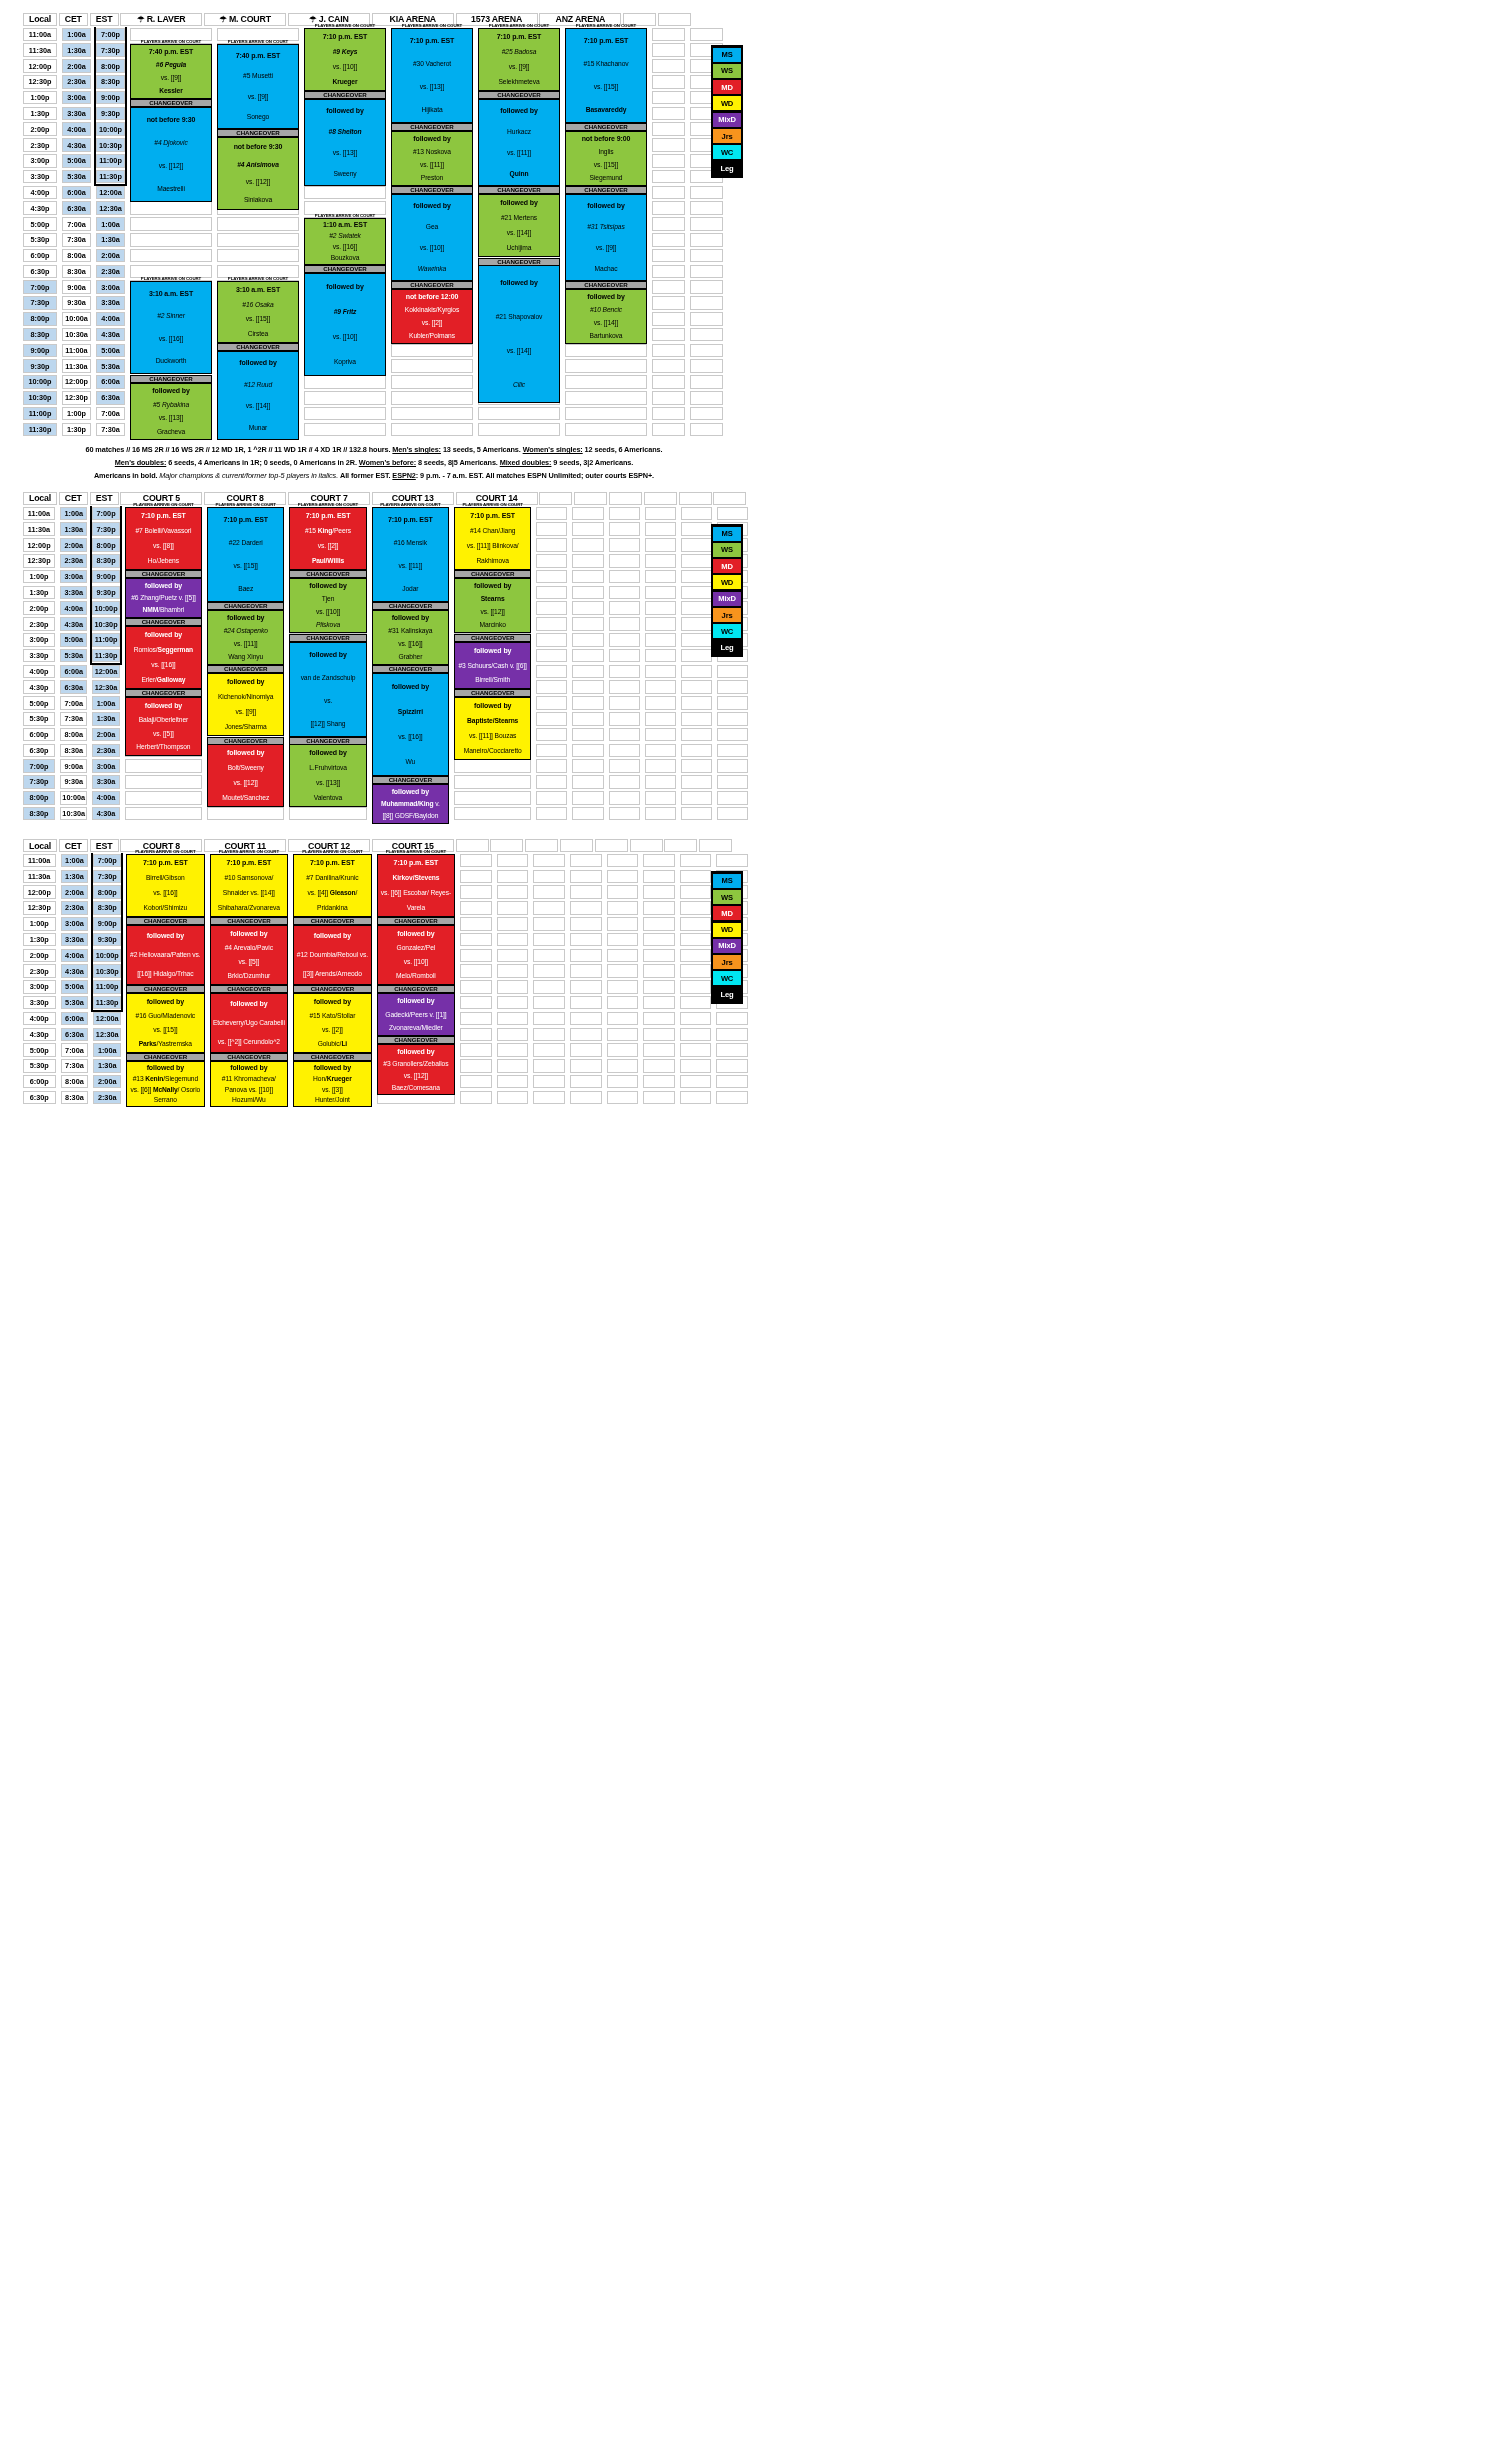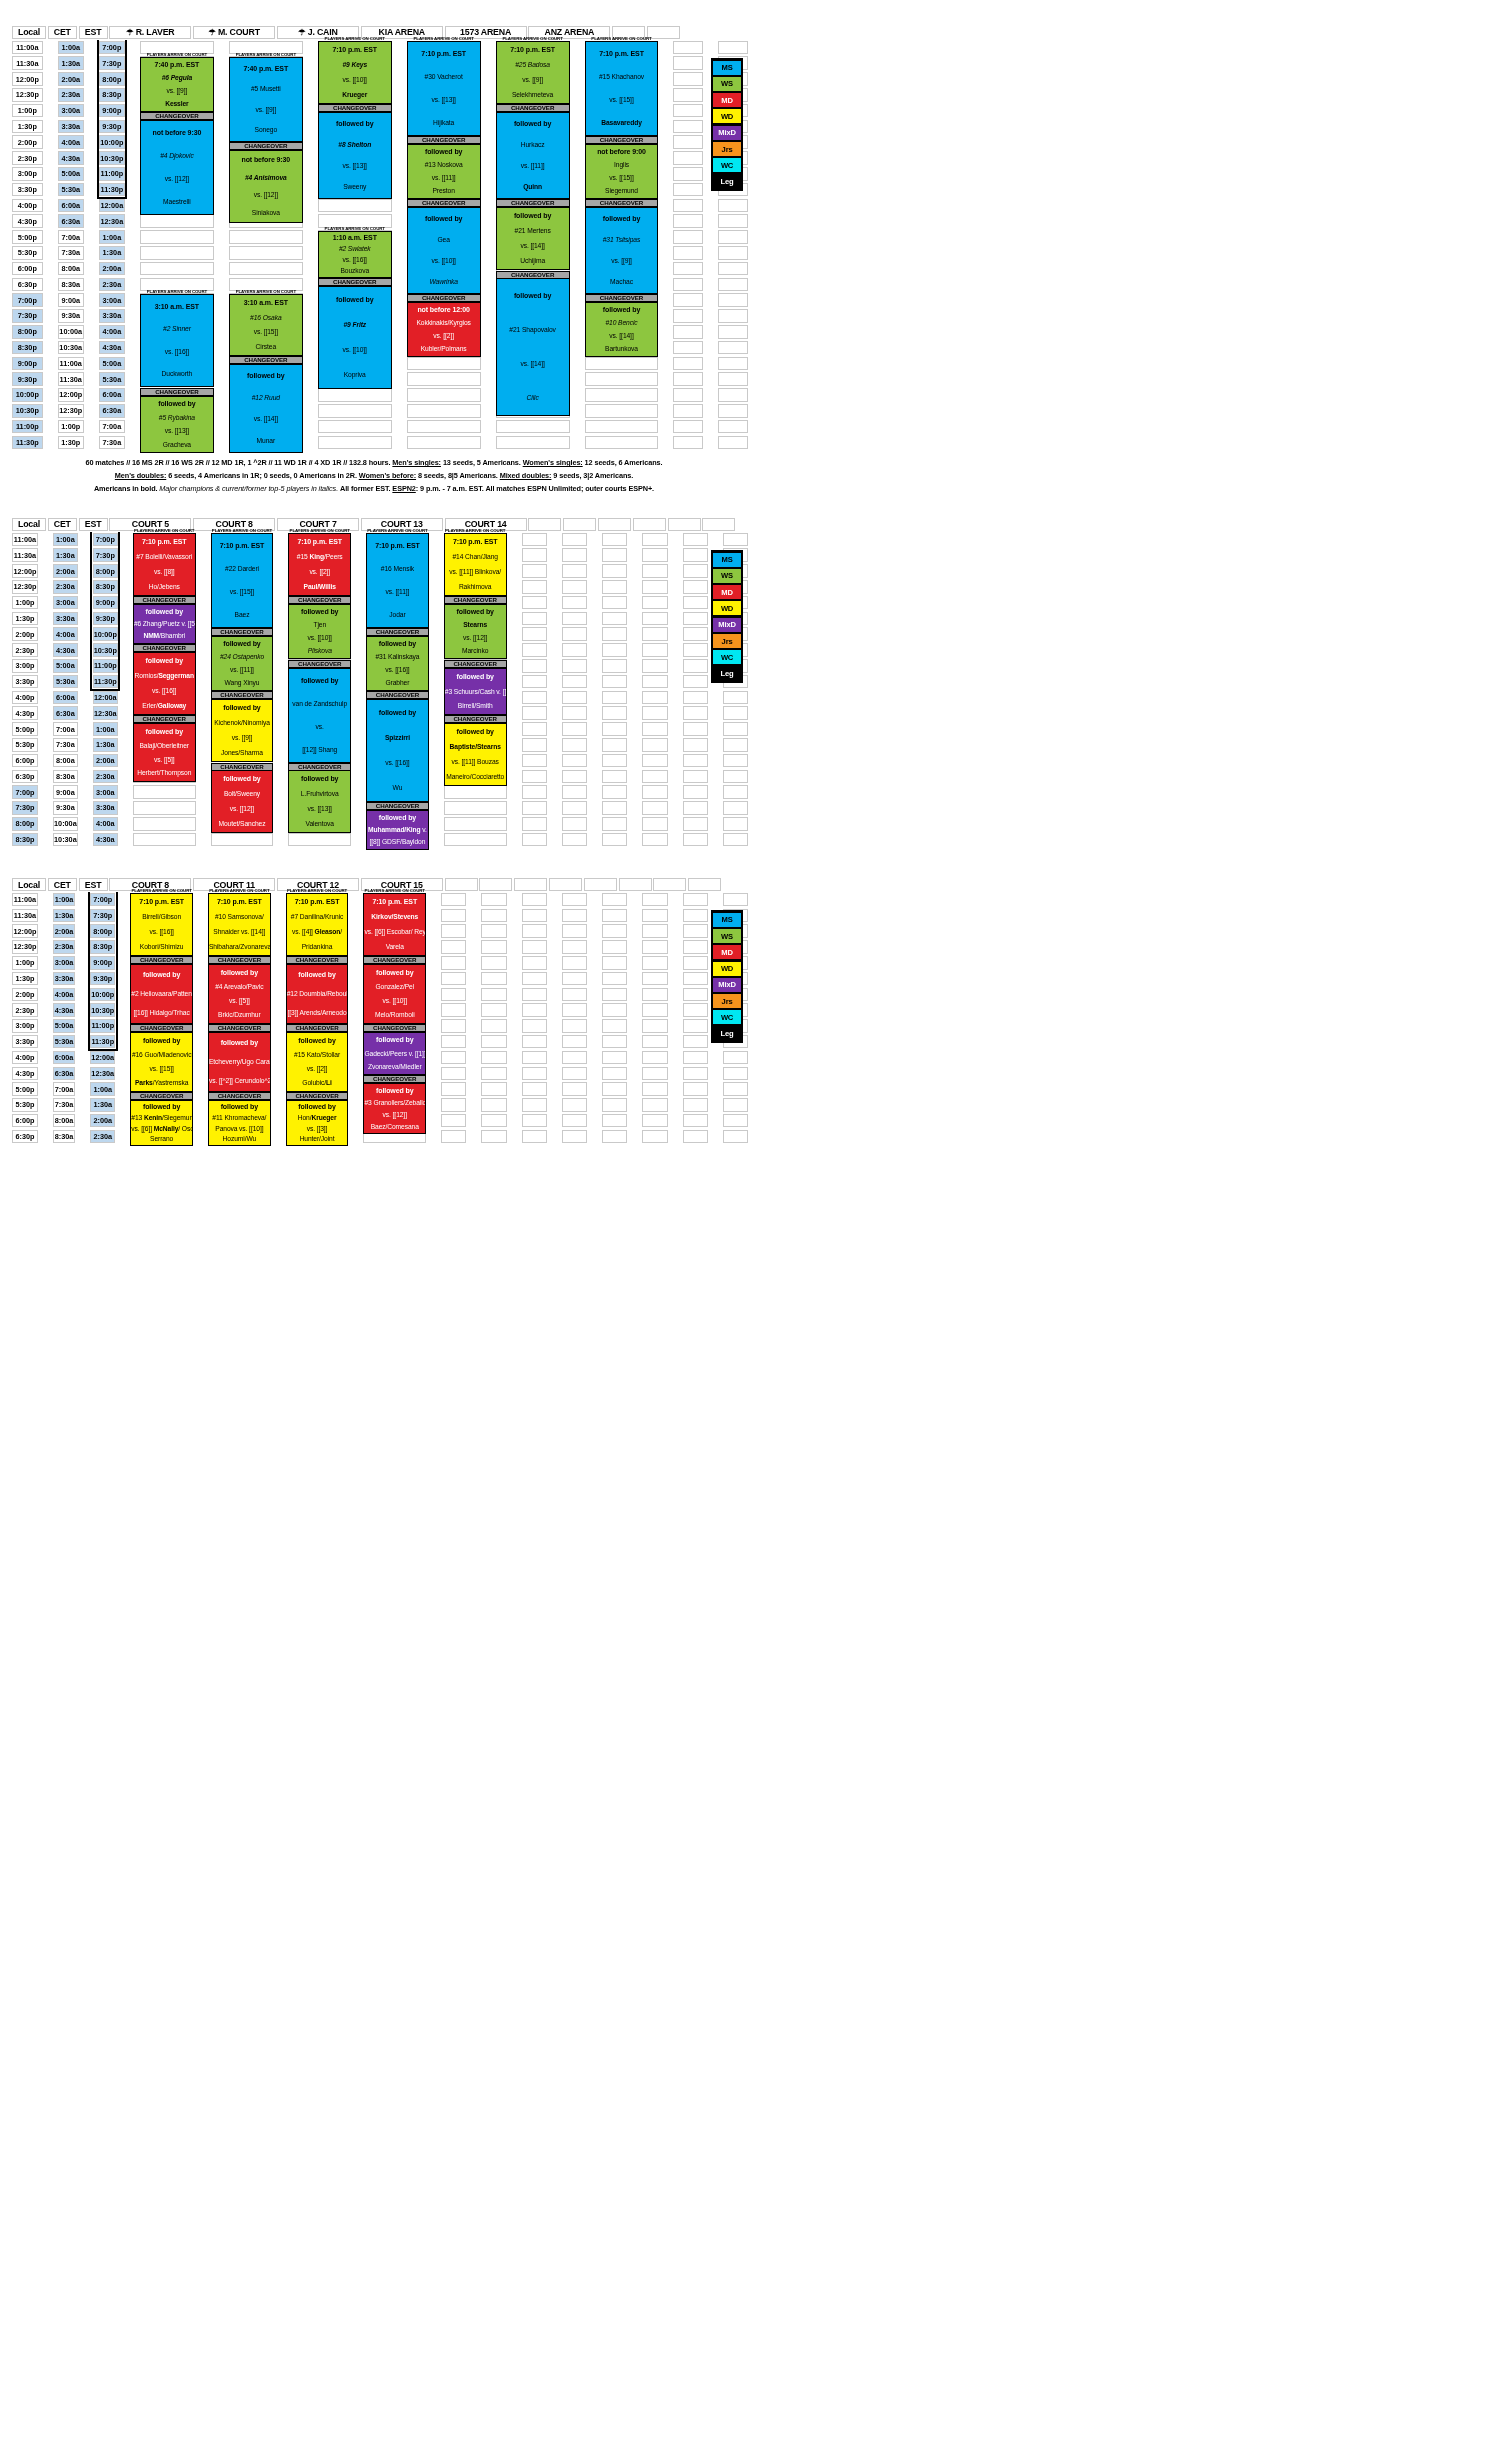--- a/index.html
+++ b/index.html
@@ -1,22 +1,22 @@
 <!DOCTYPE html>
 <html style="font-size:9.4px"><head>
 <meta charset="utf-8">
 <style>
   html,body{margin:0;padding:0;background:#fff;color:#000;font-family:"Liberation Sans",sans-serif;}
   #page{width:748px;padding:5.9px 0 17.6px 0;position:relative;}
   .titlebar{display:flex;justify-content:space-between;align-items:baseline;padding:5.9px 15.2px 3.5px 15.2px;font-weight:bold;font-size:9.4px;letter-spacing:-0.1px;}
   .titlebar .mid{position:absolute;left:0;right:0;text-align:center;pointer-events:none;}
-  .sched{position:relative;padding-left:12px;margin-top:20px;}
+  .sched{position:relative;padding-left:23px;margin-top:7px;}
   .hdrrow{display:flex;gap:1.8px;margin-bottom:1.8px;}
   .hcell{box-sizing:border-box;height:13px;border:0.6px solid #c9c9c9;background:#fff;display:flex;align-items:center;justify-content:center;font-weight:bold;font-size:8.8px;letter-spacing:-0.2px;white-space:nowrap;}
-  .bodyrow{display:flex;gap:15px;position:relative;}
+  .bodyrow{display:flex;gap:5px;position:relative;}
   .col{display:flex;flex-direction:column;}
   .tcell{box-sizing:border-box;height:13.5px;margin-bottom:2.3px;border:0.6px solid #c9c9c9;background:#fff;display:flex;align-items:center;justify-content:center;font-weight:bold;font-size:7.3px;}
   .tcell.nt{background:#BDD7EE;}
   .courtcol{position:relative;}
   .estcol{position:relative;}
   .estframe{position:absolute;left:-2.3px;right:-2.3px;top:-0.6px;pointer-events:none;z-index:4;border-left:2.9px solid #000;border-right:2.9px solid #000;border-bottom:2.9px solid #000;}
   .seg-arrive{position:absolute;left:0;right:0;height:7px;text-align:center;font-weight:bold;font-size:4.4px;letter-spacing:-0.1px;z-index:2;line-height:7px;}
   .seg-match{position:absolute;left:0;right:0;box-sizing:border-box;border:1.8px solid #000;display:flex;flex-direction:column;justify-content:space-around;align-items:center;text-align:center;z-index:1;padding:0.6px 0;overflow:hidden;}
   .seg-co{position:absolute;left:0;right:0;box-sizing:border-box;height:8.2px;background:#A6A6A6;border:1.2px solid #000;z-index:3;display:flex;align-items:center;justify-content:center;font-weight:bold;font-size:6.2px;letter-spacing:-0.1px;}
   .mline{font-size:6.7px;line-height:1.1;white-space:nowrap;letter-spacing:-0.1px;max-width:100%;}

